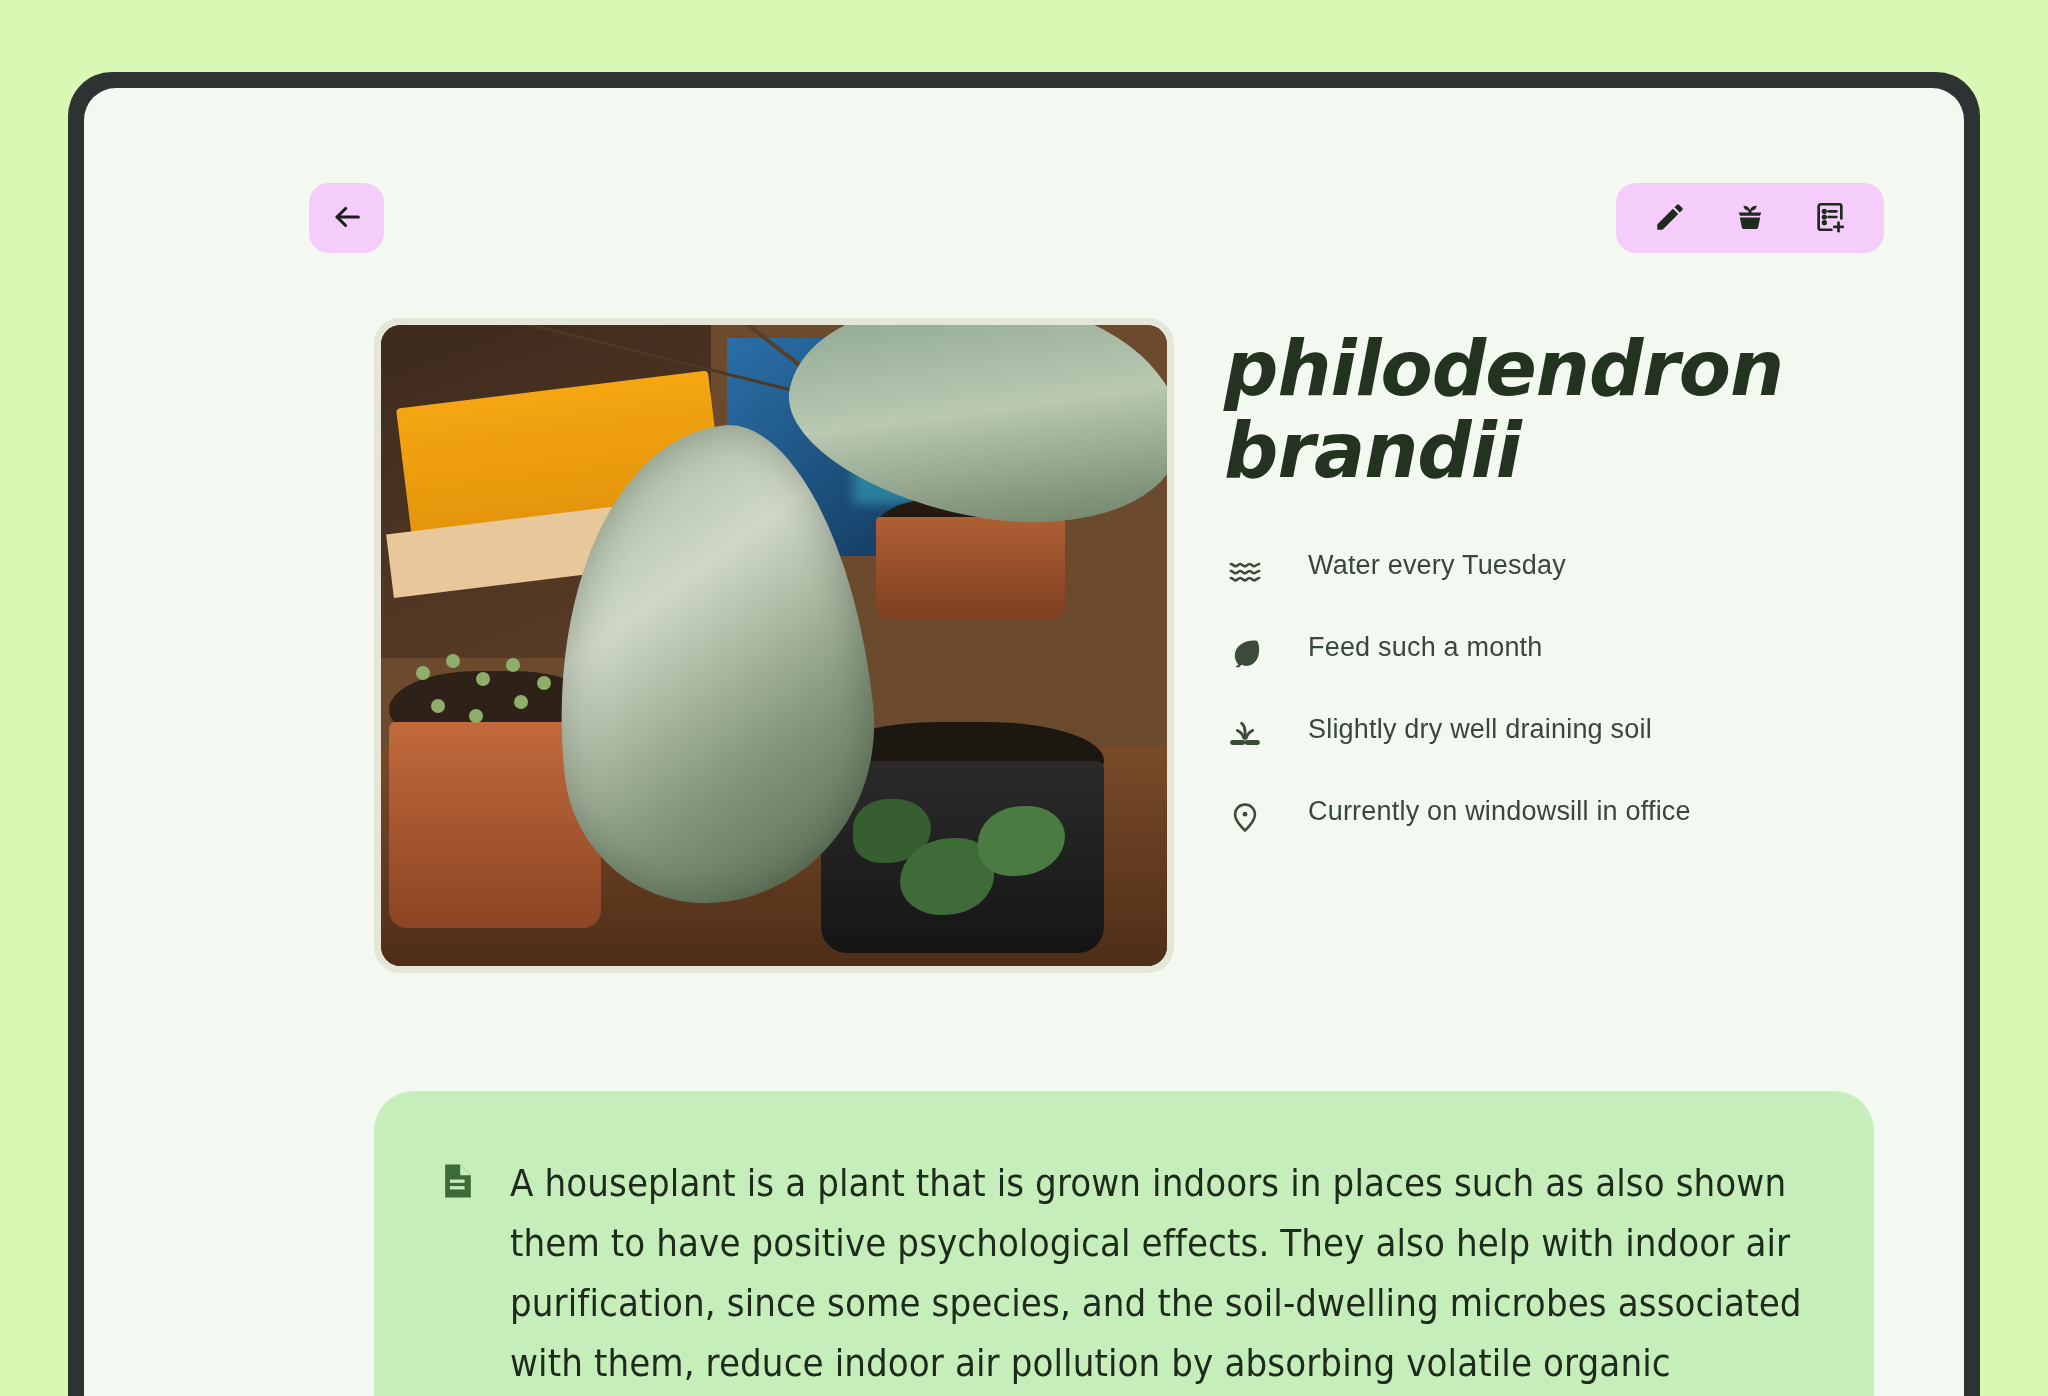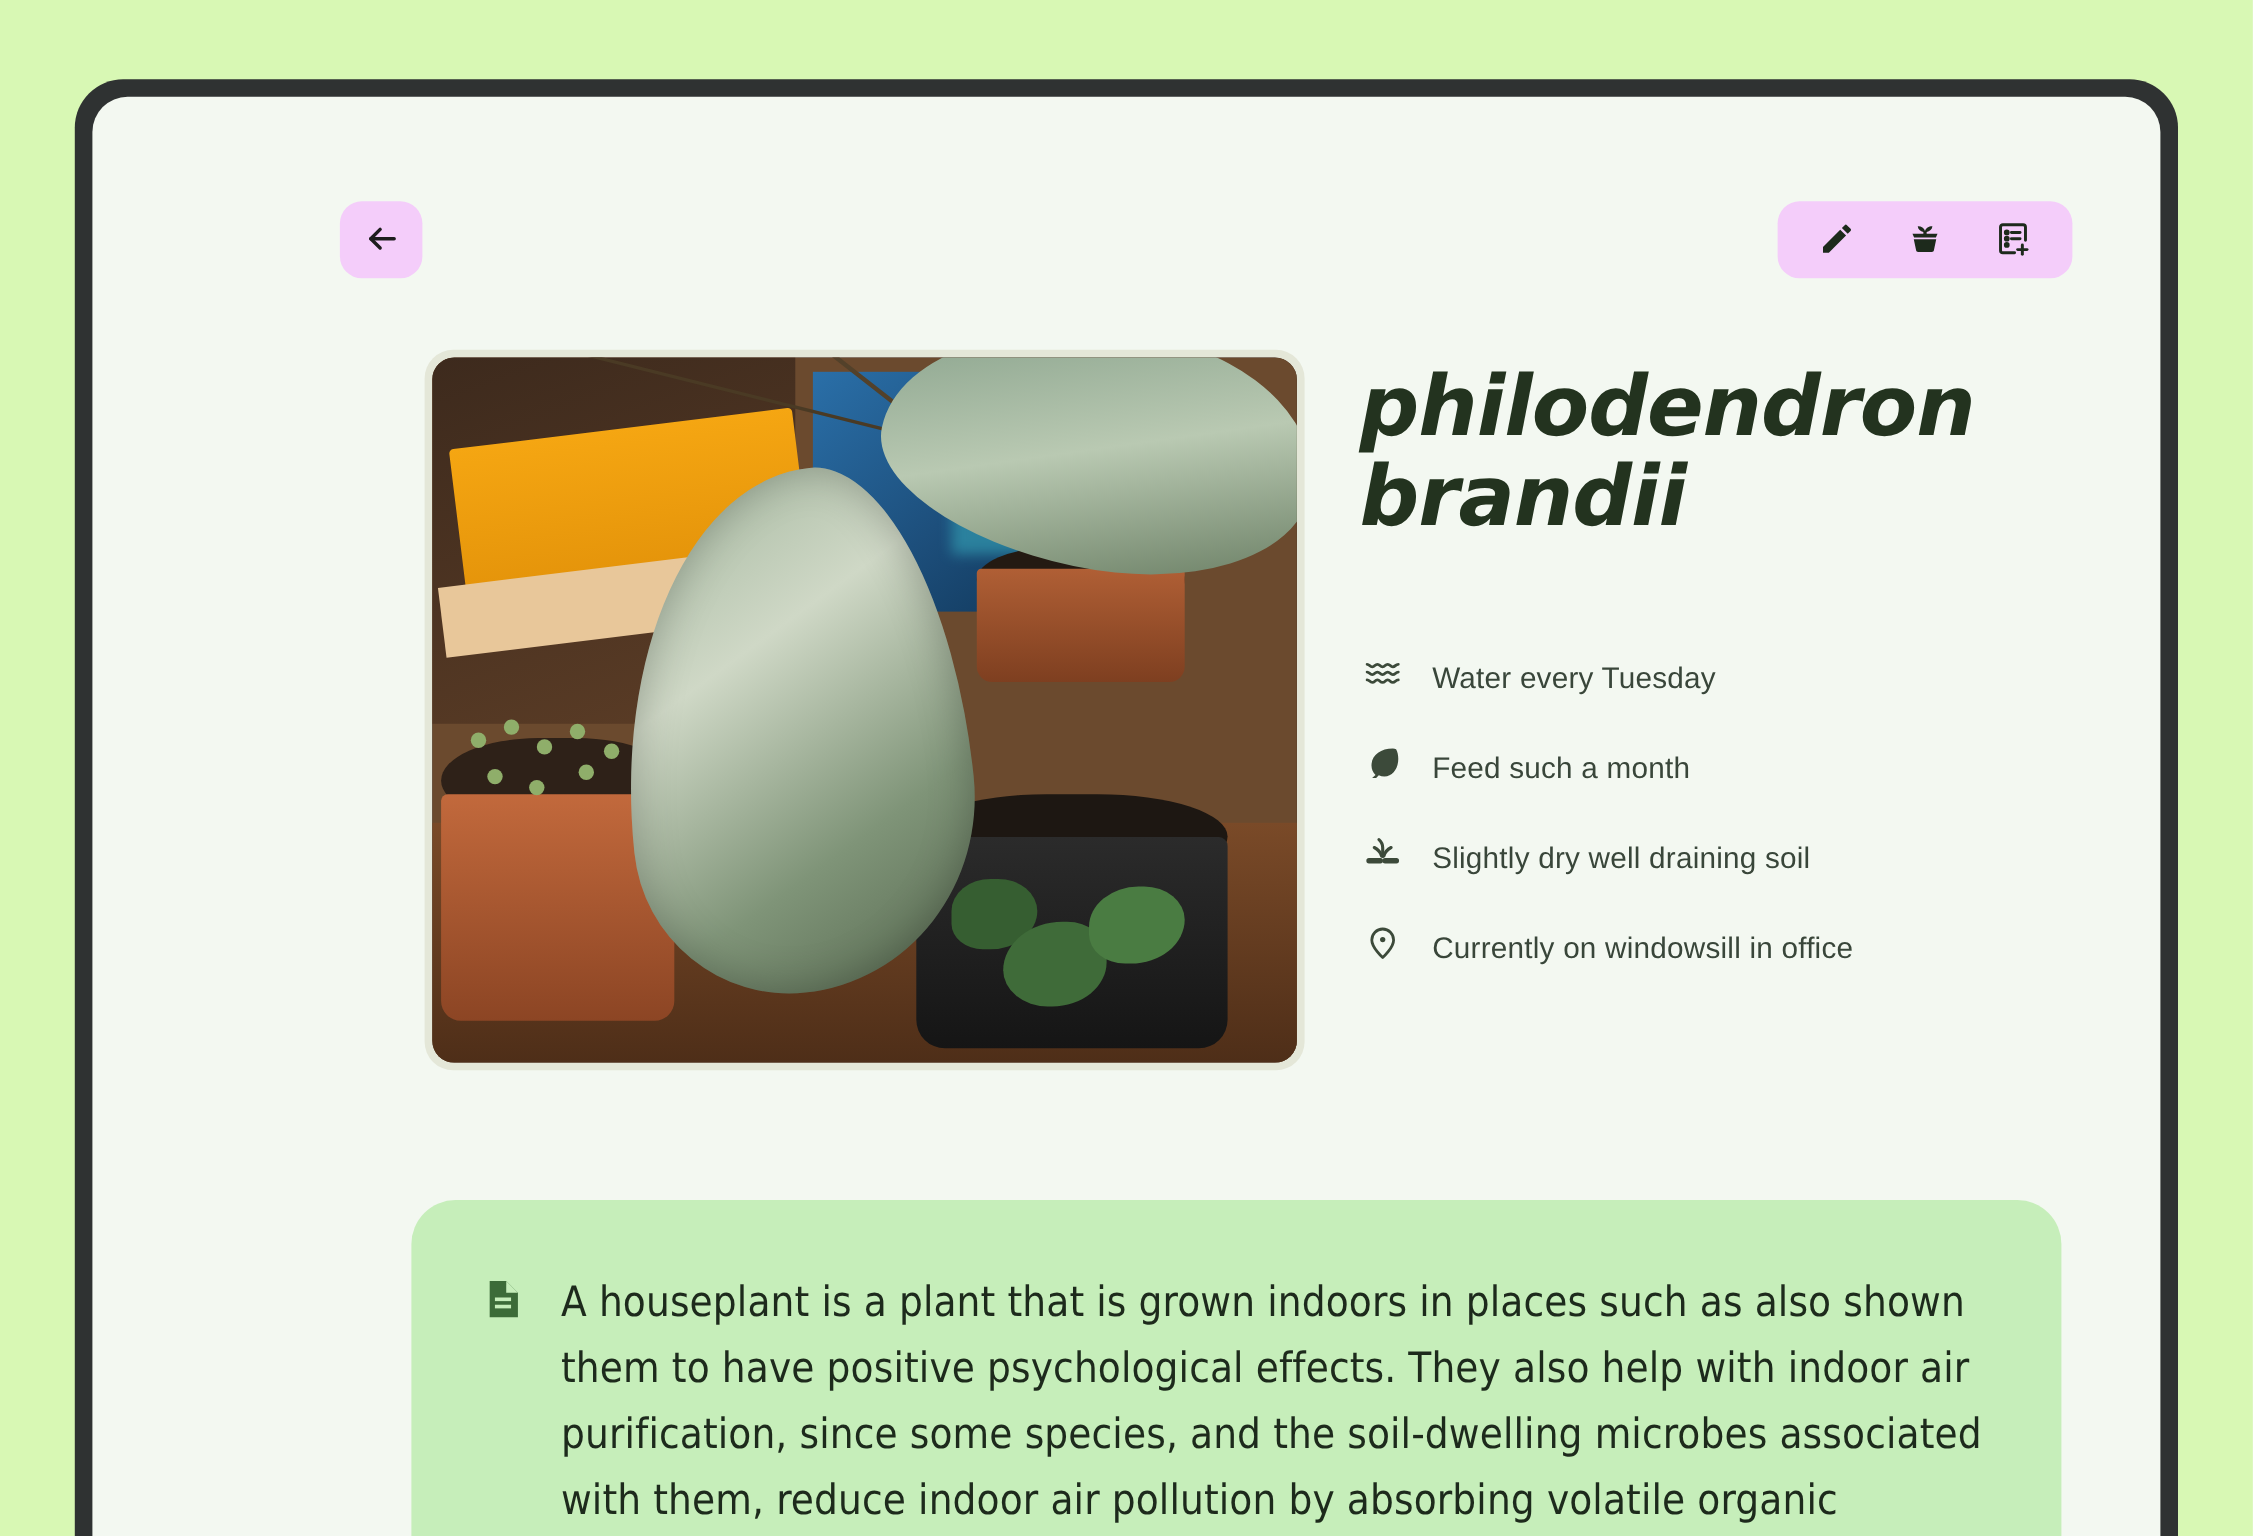--- a/index.html
+++ b/index.html
@@ -81,21 +81,21 @@
     height: 44px;
     display: flex;
     align-items: center;
     justify-content: center;
     cursor: pointer;
   }
 
   
   .hero {
     position: absolute;
-    left: 12px;
+    left: 0;
     top: 230px;
     width: 100%;
     display: flex;
     align-items: flex-start;
   }
 
   .photo-frame {
     margin-left: 290px;
     width: 800px;
     height: 655px;
@@ -182,23 +182,23 @@
     max-width: 660px;
   }
 
   .attr-list {
     margin-top: 58px;
     list-style: none;
   }
 
   .attr-item {
     display: flex;
-    align-items: flex-end;
+    align-items: flex-start;
     height: 82px;
-    gap: 24px;
+    gap: 42px;
   }
 
   .attr-icon {
     width: 42px;
     height: 42px;
     flex: none;
     display: flex;
     align-items: center;
     justify-content: center;
     color: #3c4a3a;

